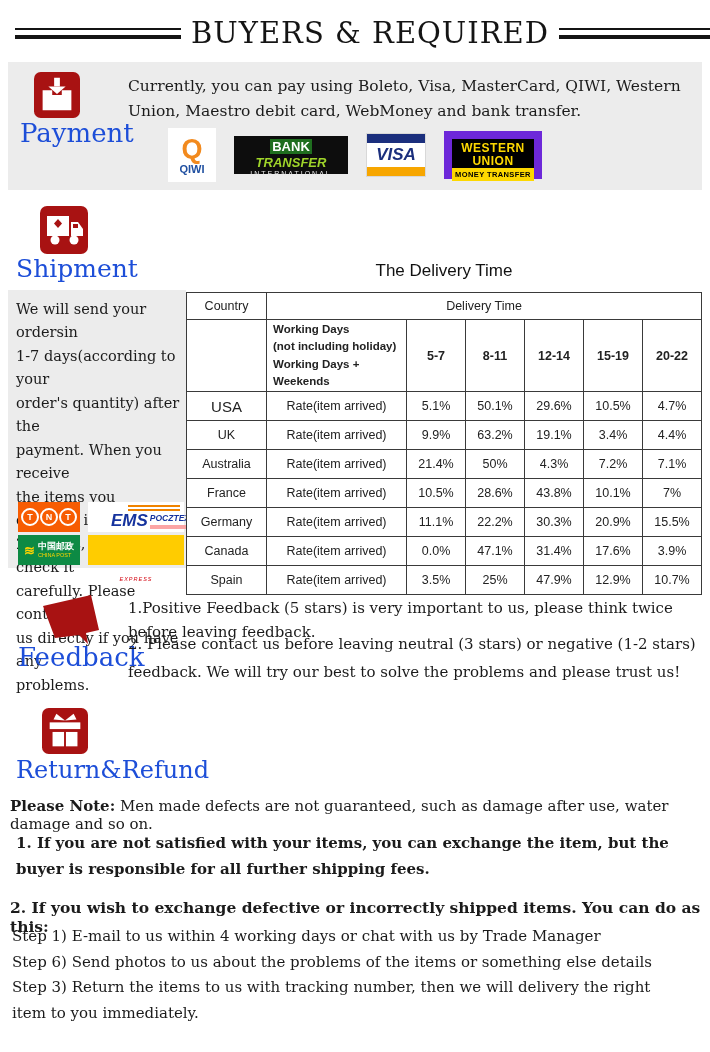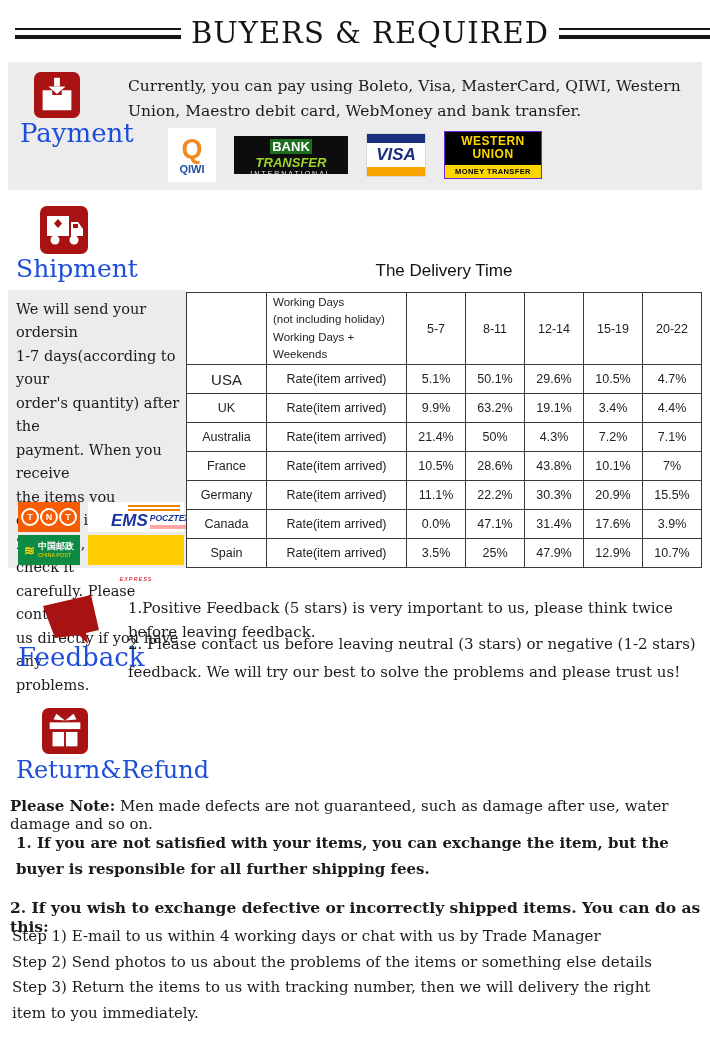--- a/index.html
+++ b/index.html
@@ -25,21 +25,21 @@
   .logo-bank { width:114px; height:38px; background:#0d0d0d; color:#fff; font-family:"Liberation Sans", sans-serif; text-align:center; padding-top:3px; box-sizing:border-box; }
   .logo-bank .l1 { font-size:13px; font-weight:bold; line-height:1.2; }
   .logo-bank .bank-w { background:#1f6e1f; padding:0 2px; }
   .logo-bank .transfer-w { color:#9fd42a; font-style:italic; }
   .logo-bank .l2 { font-size:7px; letter-spacing:2px; color:#e8e8e8; }
   .logo-visa { width:60px; height:44px; background:#fff; display:flex; flex-direction:column; border:1px solid #d8d8d8; box-sizing:border-box; }
   .logo-visa .stripe-top { height:9px; background:#1b2f7d; }
   .logo-visa .visa-mid { flex:1; display:flex; align-items:center; justify-content:center;
       color:#1b2f7d; font-family:"Liberation Sans", sans-serif; font-weight:bold; font-style:italic; font-size:17px; }
   .logo-visa .stripe-bottom { height:9px; background:#f7a600; }
-  .logo-wu { width:98px; height:48px; background:#000; border:1px solid #6d28d9; box-sizing:border-box; display:flex; flex-direction:column; font-family:"Liberation Sans", sans-serif; }
+  .logo-wu { width:98px; height:48px; background:#000; border:8px solid #6d28d9; box-sizing:border-box; display:flex; flex-direction:column; font-family:"Liberation Sans", sans-serif; }
   .logo-wu .wu-top { flex:1; color:#fdd800; font-weight:bold; font-size:12px; line-height:1.1; text-align:center; padding-top:3px; letter-spacing:.5px; }
   .logo-wu .wu-bot { height:13px; background:#fdd800; color:#000; font-weight:bold; font-size:7.5px; text-align:center; line-height:13px; letter-spacing:.4px; }
 
   
   .delivery-title { position:absolute; left:186px; top:261px; width:516px; text-align:center;
       font-family:"Liberation Sans", sans-serif; font-size:17px; color:#111; }
   .ship-panel { position:absolute; left:8px; top:290px; width:178px; height:278px; background:#ececec; box-sizing:border-box; }
   .ship-note { padding:8px 4px 0 8px; font-size:14.5px; line-height:1.62; white-space:pre-line; }
   .carrier-logos { position:absolute; left:10px; bottom:3px; display:grid; grid-template-columns:62px 96px; grid-auto-rows:30px; gap:3px 8px; align-items:stretch; }
   .logo-tnt { background:#f75c02; display:flex; align-items:center; justify-content:center; gap:1px; }
@@ -56,21 +56,21 @@
   .logo-cnpost .en { color:#ffd400; font-size:5.5px; line-height:1.1; }
   .logo-dhl { background:#ffcc00; display:flex; flex-direction:column; align-items:center; justify-content:center; font-family:"Liberation Sans", sans-serif;gap:42px; }
   .logo-dhl .dhl { color:#d40511; font-weight:bold; font-style:italic; font-size:16px; line-height:1; letter-spacing:1px; }
   .logo-dhl .express { color:#d40511; font-size:5.5px; font-style:italic; letter-spacing:1px; }
 
   
   .delivery-table { position:absolute; left:186px; top:292px; border-collapse:collapse; table-layout:fixed; width:516px;
       font-family:"Liberation Sans", sans-serif; font-size:12.5px; color:#222; background:#fff; }
   .delivery-table td { border:1px solid #3a3a3a; text-align:center; padding:1px 3px; overflow:hidden; }
   .delivery-table .r-head td { height:24px; }
-  .delivery-table .r-sub td { height:56px; }
+  .delivery-table .r-sub td { height:56px;font-weight:bold; }
   .delivery-table .r-data td { height:26px; }
   .delivery-table .wd-cell { text-align:left; font-size:11.5px; line-height:1.5; white-space:pre-line; padding-left:6px; }
   .delivery-table .big { font-size:15px; }
 
   
   .fb-text1 { position:absolute; left:128px; top:596px; width:578px; font-size:15px; line-height:1.6; }
   .fb-text2 { position:absolute; left:128px; top:631px; width:578px; font-size:15px; line-height:1.85; }
 
   
   .please-note { position:absolute; left:10px; top:797px; width:694px; font-size:15px; }
@@ -178,20 +178,24 @@
     <colgroup>
         <col style="width:80px">
         <col style="width:140px">
         <col>
         <col>
         <col>
         <col>
         <col>
       </colgroup>
     <tbody>
+        <tr class="r-head">
+      <td>Country</td>
+      <td colspan="6">Delivery Time</td>
+    </tr>
     <tr class="r-sub">
       <td></td>
       <td class="wd-cell">Working Days
 (not including holiday)
 Working Days + Weekends</td>
       <td>5-7</td>
       <td>8-11</td>
       <td>12-14</td>
       <td>15-19</td>
       <td>20-22</td>
@@ -279,17 +283,17 @@
   </svg>
   <div class="section-label" style="left:16px; top:756px; font-size:24px;">Return&amp;Refund</div>
 
   <div class="please-note">
     <b>Please Note:</b><span> Men made defects are not guaranteed, such as damage after use, water damage and so on.</span>
   </div>
   <div class="rr-para1">1. If you are not satisfied with your items, you can exchange the item, but the buyer is responsible for all further shipping fees.</div>
   <div class="rr-para2">2. If you wish to exchange defective or incorrectly shipped items. You can do as this:</div>
   <div class="rr-steps">
     <div>Step 1) E-mail to us within 4 working days or chat with us by Trade Manager</div>
-    <div>Step 2) Send photos to us about the problems of the items or something else details</div>
+    <div>Step 6) Send photos to us about the problems of the items or something else details</div>
     <div>Step 3) Return the items to us with tracking number, then we will delivery the right item to you immediately.</div>
   </div>
 
 </div>
 
 </body></html>

